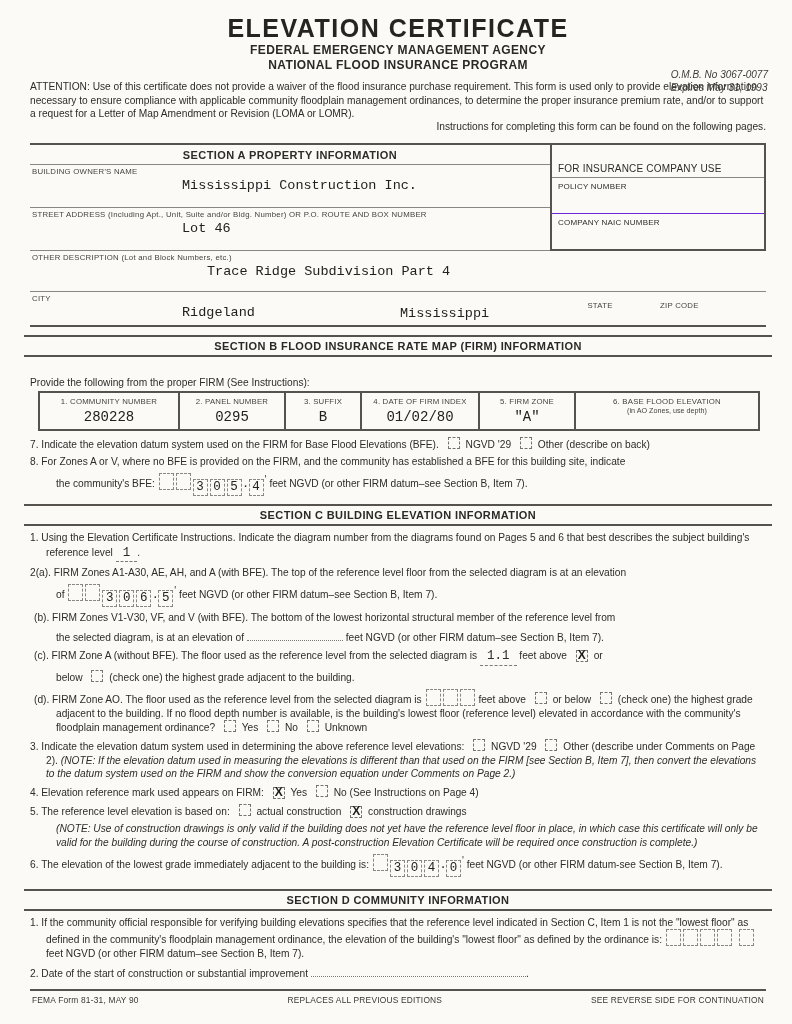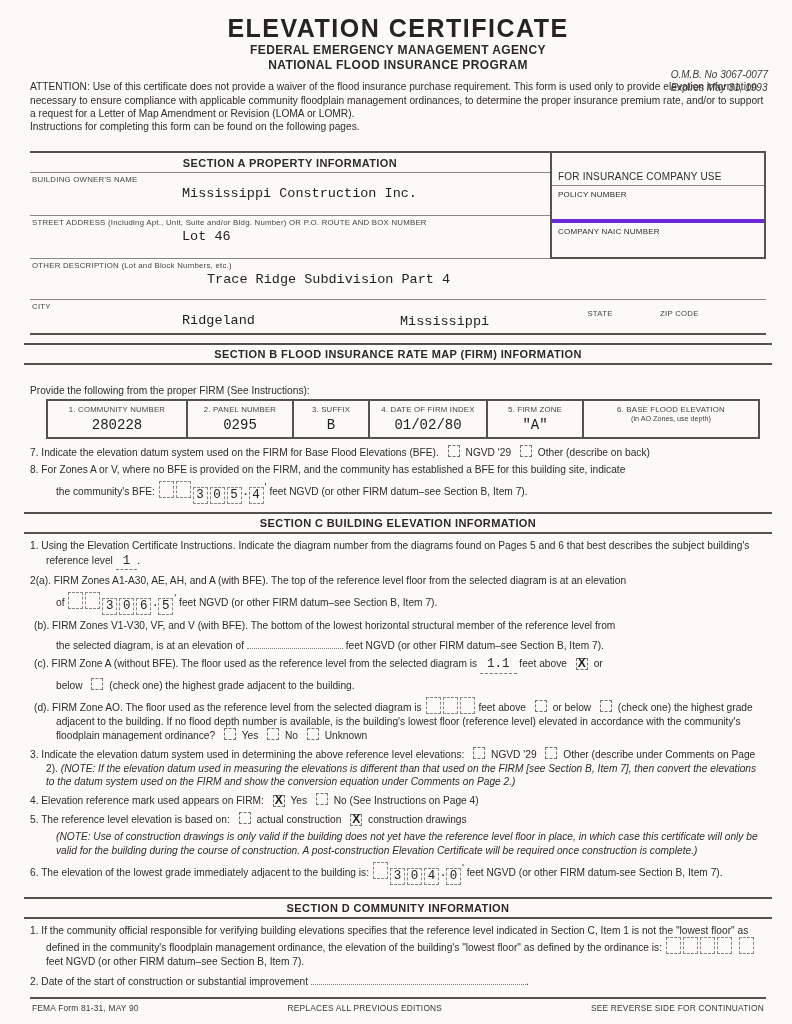--- a/index.html
+++ b/index.html
@@ -5,21 +5,21 @@
   html,body{margin:0;padding:0;}
   body{width:792px;height:1024px;background:#f6f5f2;overflow:hidden;}
   .page{box-sizing:border-box;width:792px;height:1024px;padding:8px 26px 0 30px;
         font-family:"Liberation Sans",sans-serif;color:#2e2c2a;background:#fbfaf7;}
   
   .tophead{position:relative;text-align:center;}
   .omb{position:absolute;right:-2px;top:10px;font-size:10px;font-style:italic;text-align:left;color:#3d3b38;line-height:1.25;margin-top:45px;}
   .title{margin:6px 0 0;font-size:25px;font-weight:bold;letter-spacing:1.5px;color:#262421;}
   .sub{font-size:12px;font-weight:bold;letter-spacing:.4px;color:#2b2927;line-height:1.25;}
   .attention{font-size:10.2px;line-height:1.33;margin:7px 0 0;text-align:left;}
-  .att-last{text-align:left;font-size:10.2px;margin:0 0 19px;}
+  .att-last{text-align:right;font-size:10.2px;margin:0 0 11px;}
   
   .flab{font-size:7.8px;letter-spacing:.25px;color:#454340;}
   .fval{font-family:"Liberation Mono","DejaVu Sans Mono",monospace;font-size:13.5px;color:#232120;padding:2px 0 1px 150px;}
   .sechead{margin:8px -6px 5px;text-align:center;font-weight:bold;font-size:11px;letter-spacing:.4px;
            border-top:2px solid #56534f;border-bottom:2px solid #56534f;padding:3px 0;color:#2b2927;}
   .item{font-size:10.2px;line-height:1.34;margin:4px 0;padding-left:16px;text-indent:-16px;}
   .cont{font-size:10.2px;line-height:1.34;margin:1px 0 4px;padding-left:26px;}
   .noteblock{font-style:italic;font-size:10.2px;line-height:1.34;margin:0 0 4px;padding-left:26px;}
   .note{font-style:italic;}
   .cb{display:inline-block;width:10px;height:10px;border:1px dashed #767370;margin:0 3px -1px 6px;
@@ -34,31 +34,31 @@
         font-family:"Liberation Mono","DejaVu Sans Mono",monospace;font-size:12.5px;}
   
   .secAwrap{margin-top:3px;border-top:2px solid #56534f;}
   .secAtop{display:flex;}
   .secAleft{flex:1;}
   .aHead{text-align:center;font-weight:bold;font-size:11px;letter-spacing:.4px;padding:4px 0 3px;border-bottom:1px solid #8a8783;}
   .aField{border-bottom:1px solid #8a8783;padding:2px 0 4px 2px;min-height:36px;}
   .aField.full{min-height:34px;}
   .secAright{width:212px;border:2px solid #56534f;border-top:none;display:flex;flex-direction:column;}
   .rHead{font-size:10px;letter-spacing:.2px;padding:18px 6px 3px;border-bottom:1px solid #8a8783;}
-  .rCell{font-size:8px;letter-spacing:.2px;padding:4px 6px;flex:1;border-bottom:4px solid #6d28d9;}
+  .rCell{font-size:8px;letter-spacing:.2px;padding:4px 6px;flex:1;border-bottom:1px solid #6d28d9;}
   .rCell:last-child{border-bottom:none;}
   .aCity{display:flex;border-bottom:2px solid #56534f;padding:2px 0 4px 2px;}
   .aCity .c1{width:368px;}
   .aCity .c2{width:140px;display:flex;align-items:flex-end;}
   .aCity .c2 .fval{padding:0;}
   .aCity .c3{width:120px;text-align:center;}
   .aCity .c4{flex:1;}
   
   .intro{font-size:10.2px;margin:20px 0 3px;}
-  .firm-table{display:grid;grid-template-columns:140px 106px 76px 118px 96px 1fr;border:2px solid #56534f;margin:2px 6px 6px 16px;}
+  .firm-table{display:grid;grid-template-columns:140px 106px 76px 118px 96px 1fr;border:2px solid #56534f;margin:2px 6px 6px 8px;}
   .ft-cell{border-right:2px solid #56534f;text-align:center;padding:4px 2px 4px;}
   .ft-cell:last-child{border-right:none;}
   .ft-lab{font-size:7.8px;letter-spacing:.2px;color:#454340;}
   .ft-sub{font-size:7.2px;color:#454340;}
   .ft-val{font-family:"Liberation Mono","DejaVu Sans Mono",monospace;font-size:14px;padding-top:3px;color:#232120;}
   
   .footer{display:flex;justify-content:space-between;align-items:flex-start;border-top:2px solid #56534f;margin-top:9px;padding:4px 2px 0;font-size:8.4px;letter-spacing:.2px;color:#393734;}
 </style>
 </head>
 <body>

